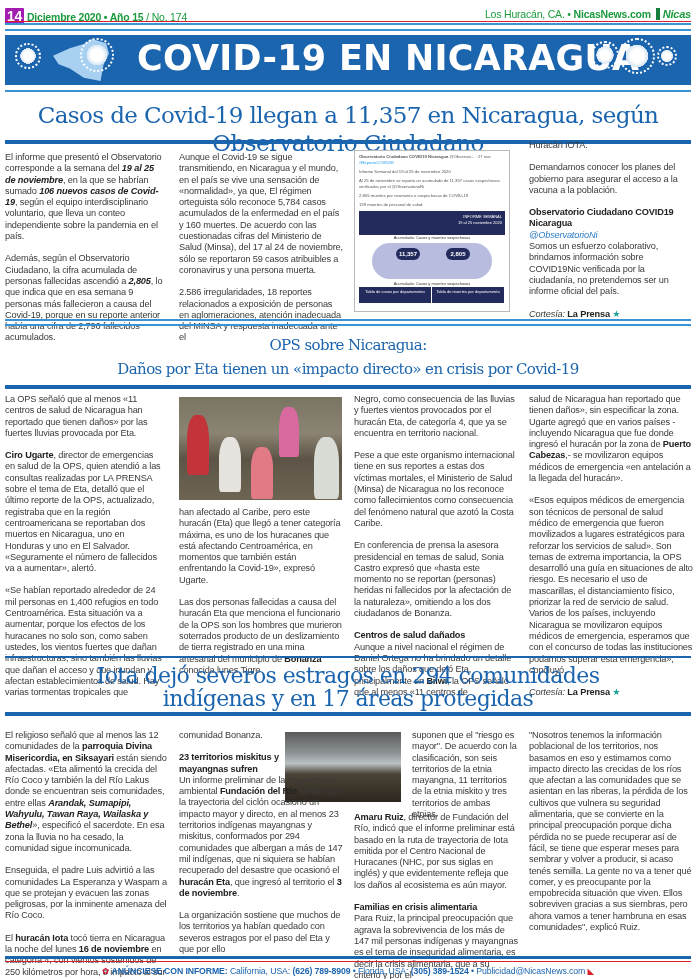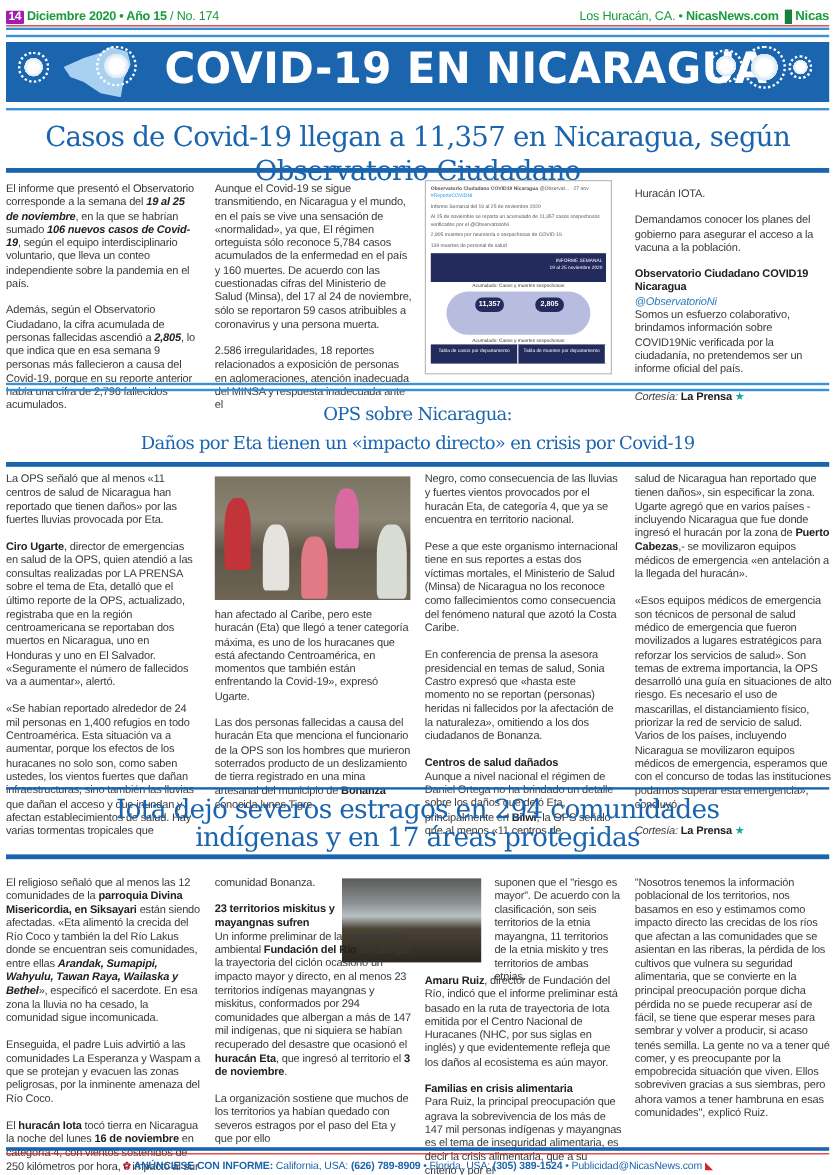--- a/index.html
+++ b/index.html
@@ -1,22 +1,22 @@
 <!DOCTYPE html>
 <html><head>
 <meta charset="utf-8">
 <style>
 *{box-sizing:border-box;margin:0;padding:0}
 body{width:696px;height:979px;background:#fff;font-family:"Liberation Sans",sans-serif;color:#333;position:relative;overflow:hidden}
 .topbar{position:absolute;left:5px;right:5px;top:8px;height:12px;font-family:"Liberation Sans",sans-serif;font-size:10.5px;font-weight:bold;color:#1a9a3c;letter-spacing:-0.2px}
-.topbar .pg{display:inline-block;background:#a21caf;color:#fff;padding:0 2px;border-radius:1px;font-size:10px}
+.topbar .pg{display:inline-block;background:#a21caf;color:#fff;padding:0 2px;border-radius:1px;font-size:14px}
 .topbar .thin{font-weight:normal;color:#1a9a3c}
 .topbar .right{position:absolute;right:0;top:0;font-weight:normal}
 .topbar .right b{font-weight:bold}
-.topbar .logo{font-weight:900;color:#1a9a3c;font-size:11px;border-left:6px solid #15803d;padding-left:3px;margin-left:2px}
+.topbar .logo{font-style:italic;font-weight:900;color:#1a9a3c;font-size:11px;border-left:4px solid #15803d;padding-left:3px;margin-left:2px}
 .rule-red{position:absolute;left:5px;right:5px;top:21px;height:1px;background:#d8222a}
 .rule-blue{position:absolute;left:5px;right:5px;height:2px;background:#3a93d6}
 .banner{position:absolute;left:5px;right:5px;top:35px;height:50px;background:#1b64ae;color:#fff}
 .banner .title{position:absolute;left:132px;top:2px;font-family:"DejaVu Sans",sans-serif;font-weight:bold;font-size:36px;letter-spacing:0.3px;transform:scaleX(0.97);transform-origin:left}
 .virus{position:absolute;border-radius:50%;background:radial-gradient(circle,#fff 35%,#d7e6f3 60%,rgba(255,255,255,0) 62%)}
 .virus::after{content:"";position:absolute;inset:-20%;border-radius:50%;border:2px dotted #fff}
 .map{position:absolute;left:48px;top:4px;width:56px;height:42px;background:#a8d0f0;clip-path:polygon(0 40%,30% 22%,55% 12%,70% 0,95% 10%,100% 35%,90% 62%,85% 100%,55% 92%,30% 70%,10% 60%)}
 .headline{position:absolute;left:5px;right:5px;font-family:"DejaVu Serif",serif;color:#1b64ae;text-align:center;letter-spacing:-0.6px}
 .h-rule{position:absolute;left:5px;right:5px;height:4px;background:#1b64ae}
 .col{position:absolute;font-size:9.2px;line-height:11.3px;color:#3a3a3a;letter-spacing:-0.15px}
@@ -96,21 +96,21 @@
       <div class="num" style="left:74px">2,805</div>
     </div>
     <div>Acumulado: Casos y muertes sospechosas</div>
   </div>
   <div class="foot">
     <div>Tabla de casos por departamento</div>
     <div>Tabla de muertes por departamento</div>
   </div>
 </div>
 
-<div class="col" style="left:529px;top:156px;width:164px">
+<div class="col" style="left:529px;top:140px;width:164px">
   <p>Huracán IOTA.</p>
   <p>Demandamos conocer los planes del gobierno para asegurar el acceso a la vacuna a la población.</p>
   <div><b>Observatorio Ciudadano COVID19 Nicaragua</b></div>
   <div class="it" style="color:#2a7bc4">@ObservatorioNi</div>
   <p>Somos un esfuerzo colaborativo, brindamos información sobre COVID19Nic verificada por la ciudadanía, no pretendemos ser un informe oficial del país.</p>
   <div><span class="it">Cortesía:</span> <b>La Prensa</b> <span class="star">★</span></div>
 </div>
 
 <div class="rule-blue" style="top:319px"></div>
 <div class="rule-blue" style="top:324px"></div>

